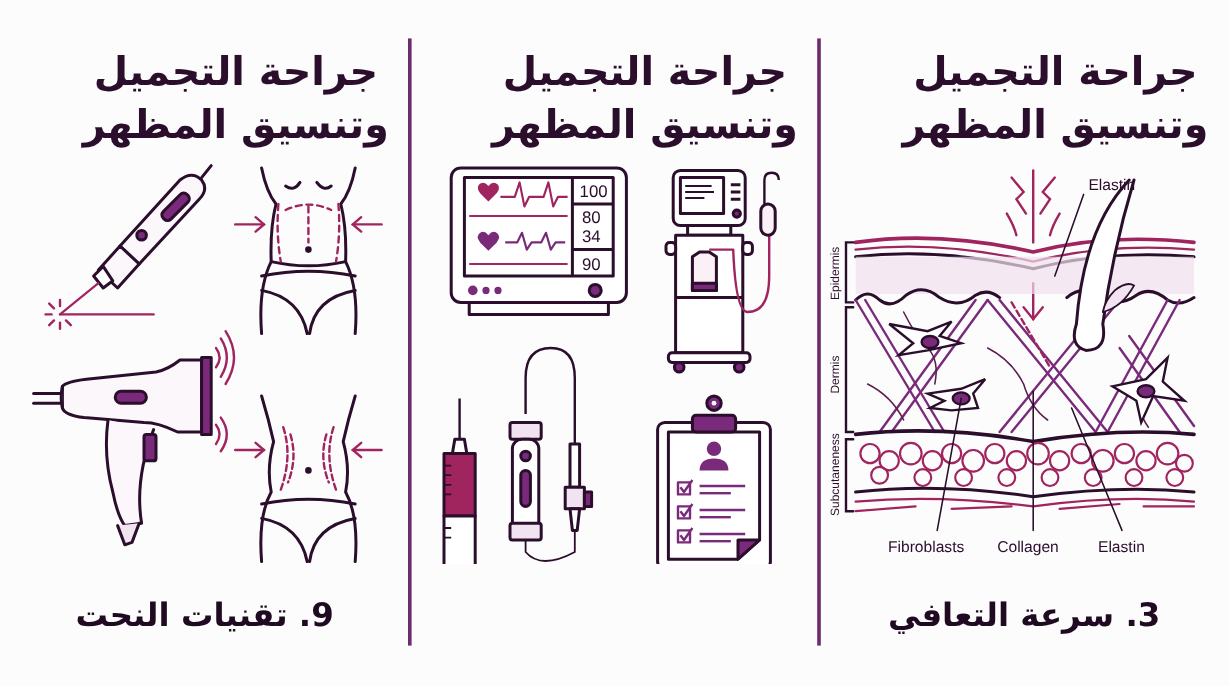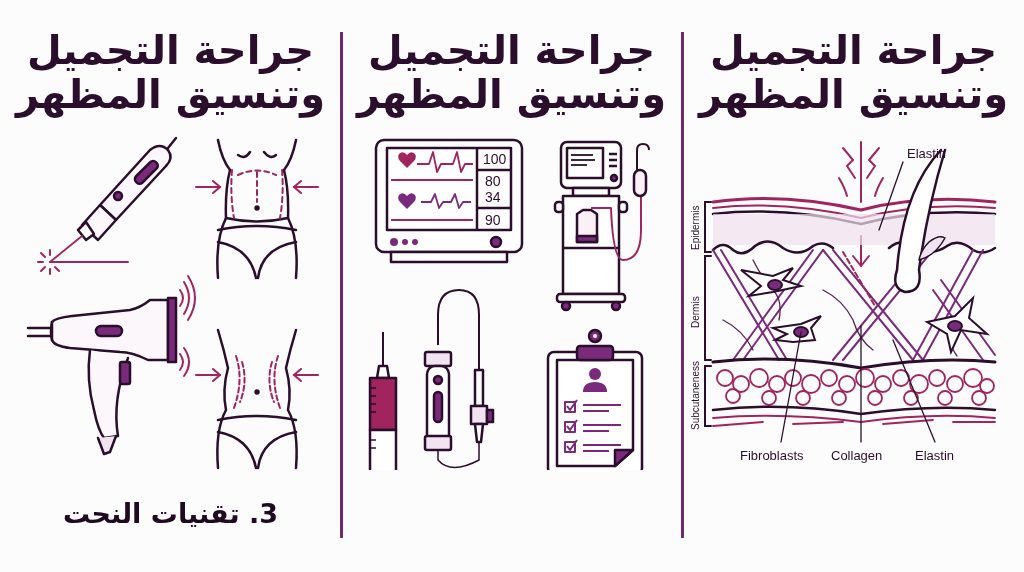--- a/index.html
+++ b/index.html
@@ -1,18 +1,18 @@
 <!DOCTYPE html>
 <html><head>
 <meta charset="utf-8">
 <style>
   html,body{margin:0;padding:0;background:#fdfcfd;}
   body{width:1024px;height:572px;position:relative;overflow:hidden;font-family:"DejaVu Sans",sans-serif;color:#2a0e2c;}
   .panel{position:absolute;top:0;height:572px;width:341px;}
-  .title{position:absolute;top:28px;left:0;width:100%;text-align:center;direction:rtl;font-weight:bold;font-size:40px;line-height:44px;color:#2a0e2c;}
+  .title{position:absolute;top:38px;left:0;width:100%;text-align:center;direction:rtl;font-weight:bold;font-size:33px;line-height:44px;color:#2a0e2c;padding-left:26px;}
   .caption{position:absolute;top:498px;left:0;width:100%;text-align:center;direction:rtl;font-weight:bold;font-size:27px;color:#1f0a22;}
   .divider{position:absolute;top:32px;width:3px;height:506px;background:#6e2a6e;}
   svg{position:absolute;}
   .lbl{font-family:"Liberation Sans",sans-serif;font-size:13px;fill:#2a0e2c;}
   .vlbl{font-family:"Liberation Sans",sans-serif;font-size:10px;fill:#2a0e2c;}
   .num{font-family:"Liberation Sans",sans-serif;font-size:14px;fill:#2a0e2c;}
 </style>
 </head>
 <body>
 
@@ -97,21 +97,21 @@
           <path d="M272 232 Q266 252 274 272"></path>
       </g>
       <g stroke="#a0245e" stroke-width="2">
         <line x1="196" y1="245" x2="220" y2="245"></line>
           <path d="M213 239 L220 245 L213 251"></path>
         <line x1="318" y1="245" x2="294" y2="245"></line>
           <path d="M301 239 L294 245 L301 251"></path>
       </g>
     </g>
   </svg>
-  <div class="caption">3. تقنيات النحت</div>
+  <div class="caption">9. تقنيات النحت</div>
 </div>
 
 <div class="divider" style="left:340px;"></div>
 
 <div class="panel" style="left:341px;">
   <div class="title">
     <div>جراحة التجميل</div>
     <div>وتنسيق المظهر</div>
   </div>
   <svg width="341" height="340" style="left:0;top:130px;" viewBox="0 0 341 340">
@@ -331,13 +331,14 @@
       </g>
     </g>
     <text class="lbl" x="224" y="28">Elastin</text>
     <text class="vlbl" transform="translate(16 120) rotate(-90)">Epidermis</text>
     <text class="vlbl" transform="translate(16 198) rotate(-90)">Dermis</text>
     <text class="vlbl" transform="translate(16 300) rotate(-90)">Subcutaneness</text>
     <text class="lbl" x="57" y="330">Fibroblasts</text>
     <text class="lbl" x="148" y="330">Collagen</text>
     <text class="lbl" x="232" y="330">Elastin</text>
   </svg>
+  <div class="caption">3. سرعة التعافي</div>
 </div>
 
 </body></html>

